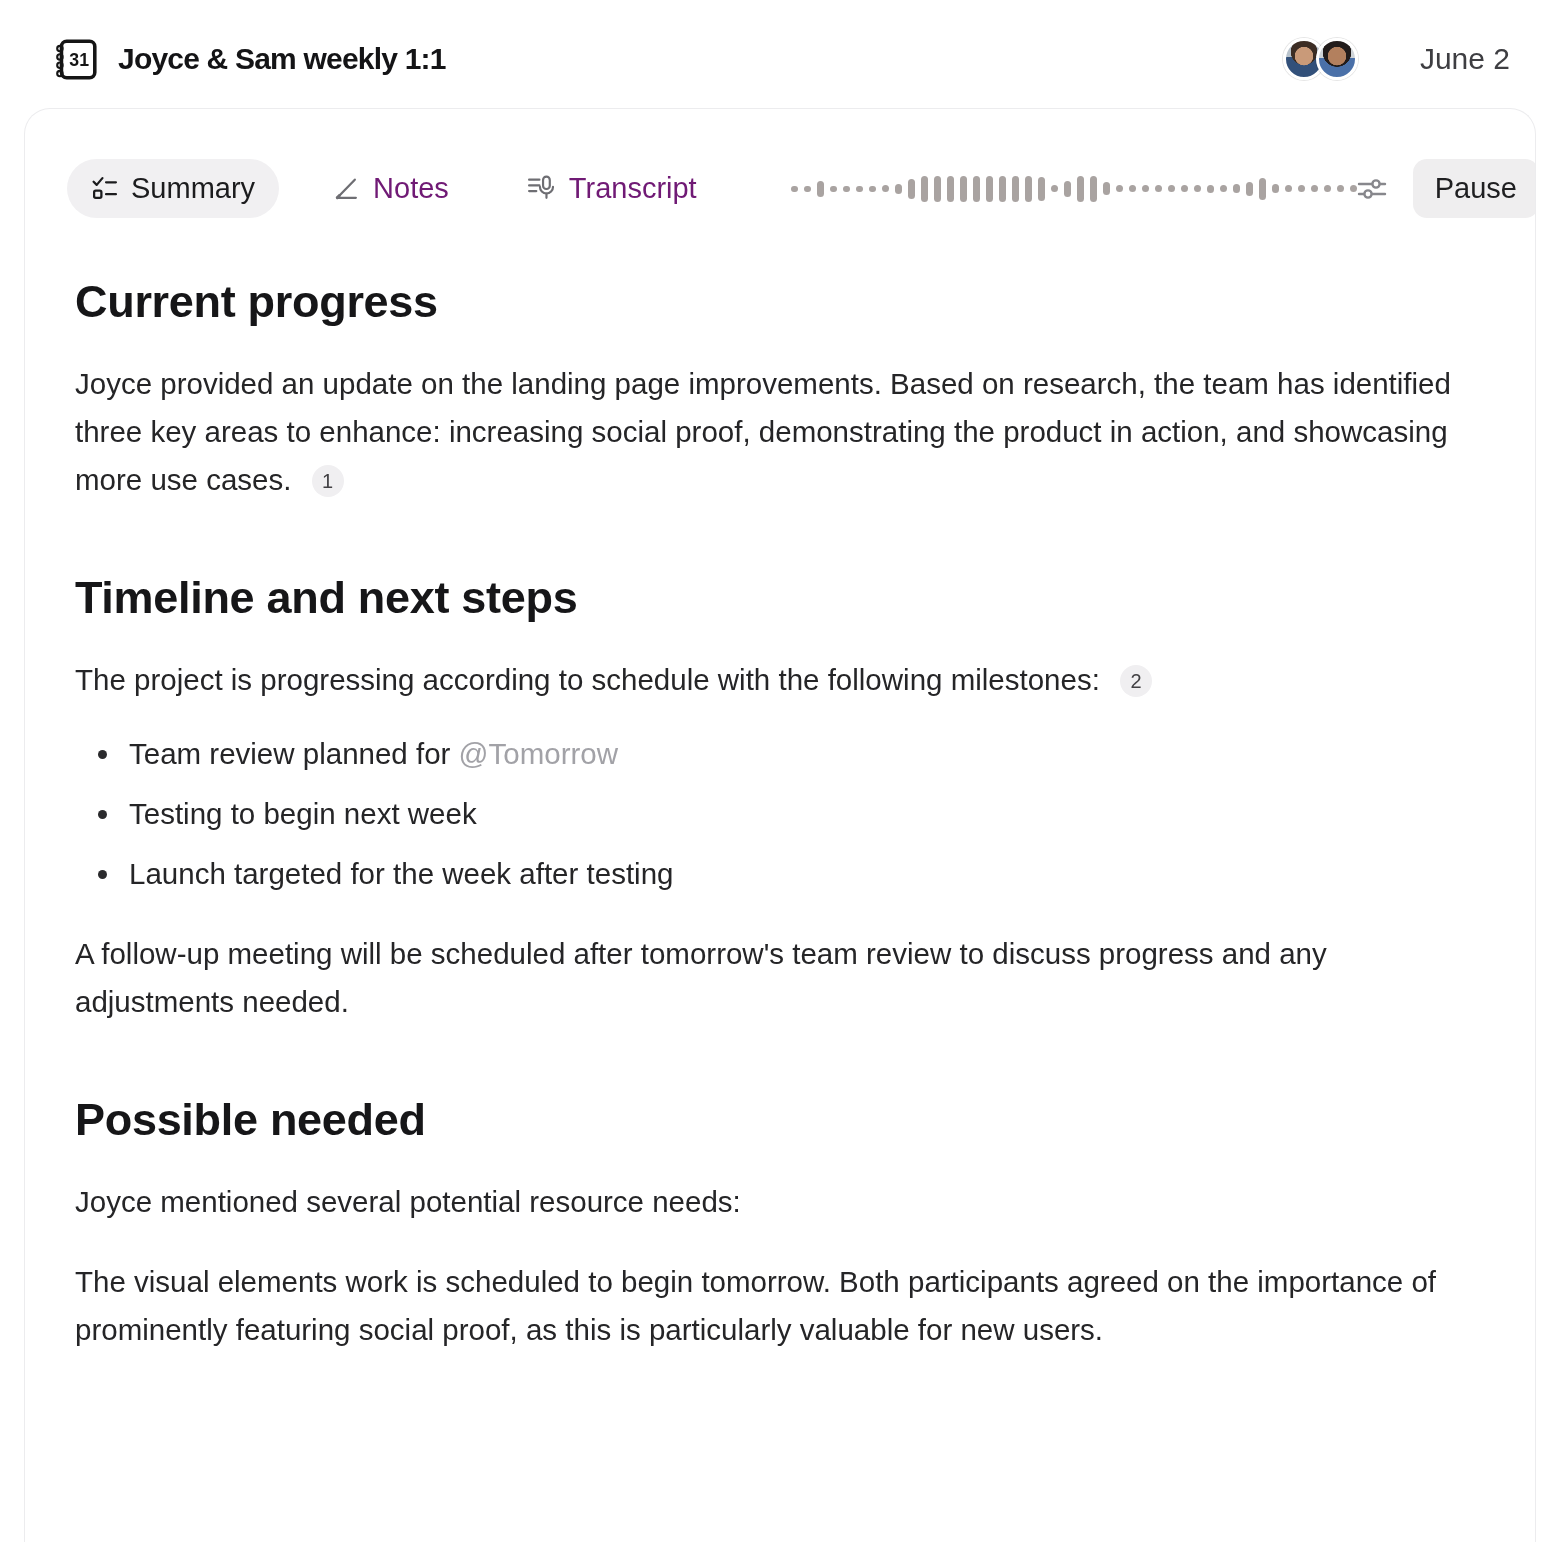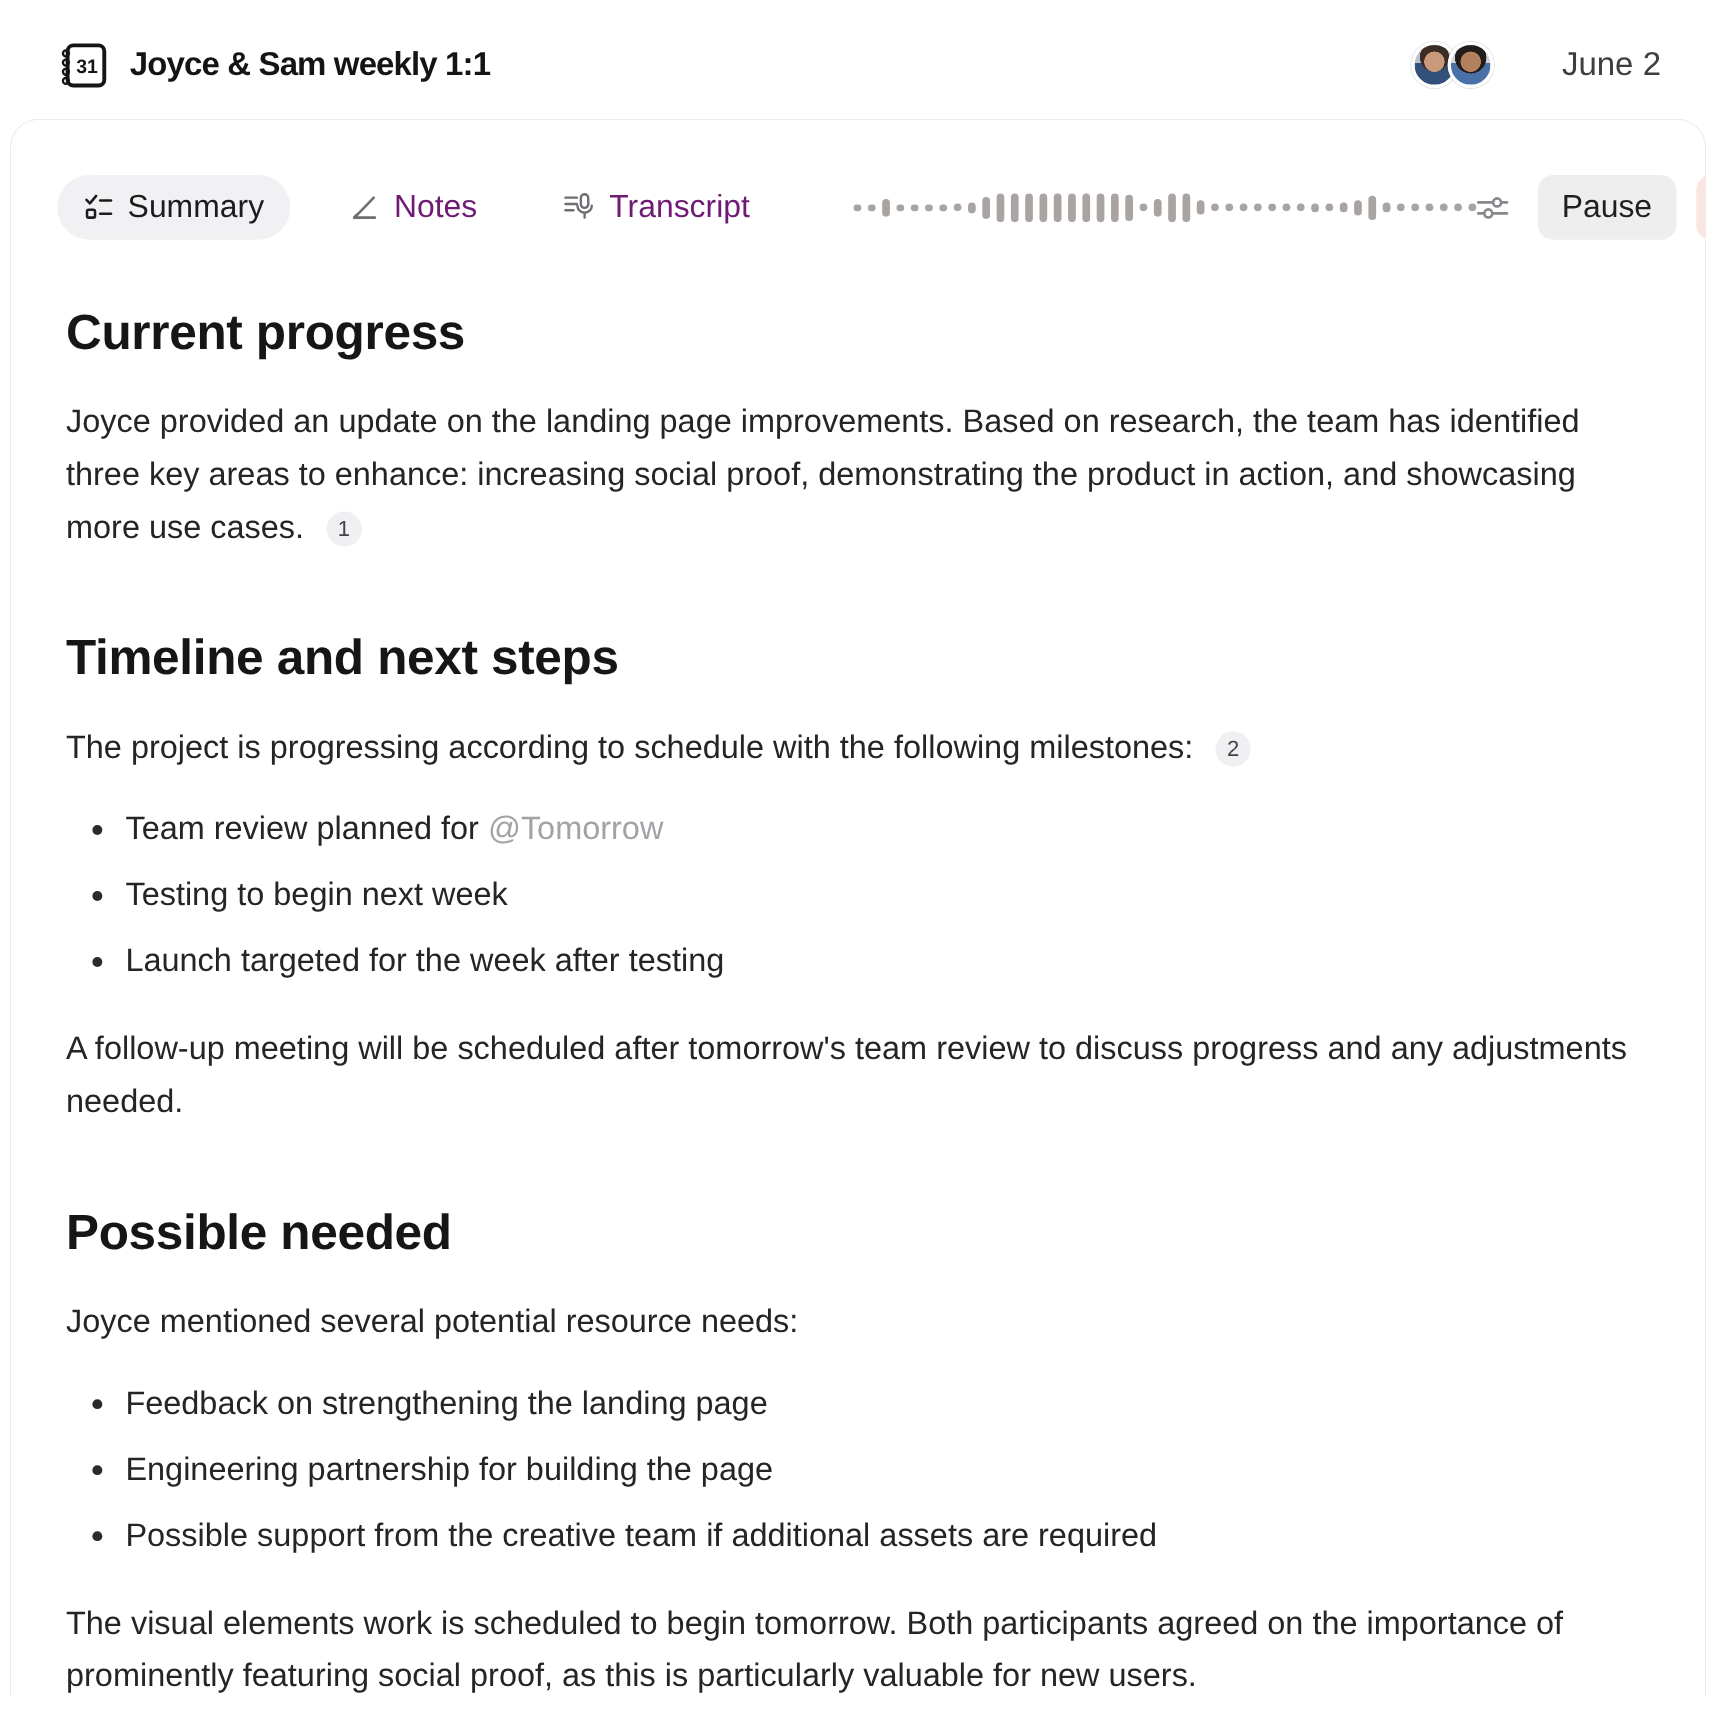--- a/index.html
+++ b/index.html
@@ -37,21 +37,21 @@
     margin-left:-9px;
     background:
       radial-gradient(circle at 50% 42%, #b3805e 0 9px, rgba(0,0,0,0) 9.5px),
       radial-gradient(circle at 50% 32%, #221c1b 0 14px, rgba(0,0,0,0) 14.5px),
       linear-gradient(180deg, #cfd4d8 0 46%, #4a70a8 46%);
   }
   .date { font-size:30px; color:#3e3e42;margin-left:36px; }
 
   
   .card {
-    margin:0 9px; height:1434px; overflow:hidden;
+    margin:0 24px; height:1434px; overflow:hidden;
     border:1.5px solid #ececee; border-bottom:none;
     border-radius:26px 26px 0 0;
     padding:50px 65px 0 42px;
     background:#fff;
   }
 
   
   .toolbar { display:flex; align-items:center; padding-left:0; }
   .tabs { display:flex; align-items:center; gap:30px; }
   .tab {
@@ -233,21 +233,16 @@
         <ul>
           <li><span>Team review planned for </span><span class="mention">@Tomorrow</span></li>
           <li><span>Testing to begin next week</span></li>
           <li><span>Launch targeted for the week after testing</span></li>
         </ul>
         <p><span>A follow-up meeting will be scheduled after tomorrow's team review to discuss progress and any adjustments needed.</span></p>
       </section>
       <section class="section">
         <h2>Possible needed</h2>
         <p><span>Joyce mentioned several potential resource needs:</span></p>
-        <ul>
-          <li><span>Feedback on strengthening the landing page</span></li>
-          <li><span>Engineering partnership for building the page</span></li>
-          <li><span>Possible support from the creative team if additional assets are required</span></li>
-        </ul>
         <p><span>The visual elements work is scheduled to begin tomorrow. Both participants agreed on the importance of prominently featuring social proof, as this is particularly valuable for new users.</span></p>
       </section>
     </article>
 </main>
 
 </body></html>

